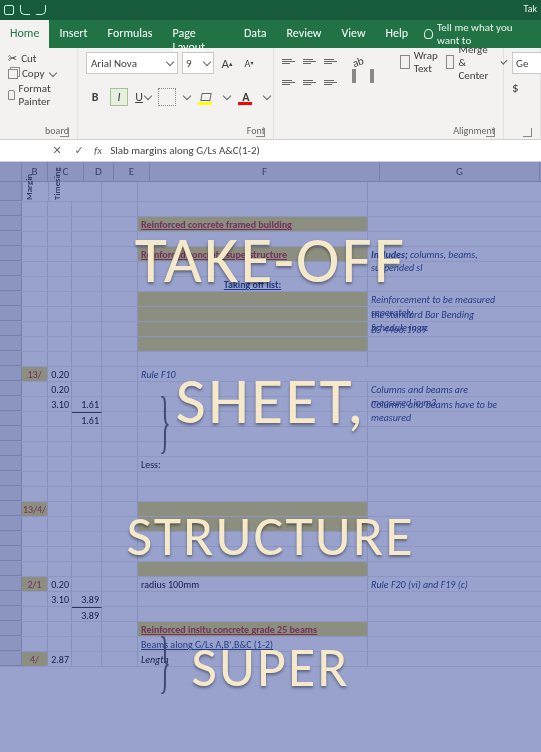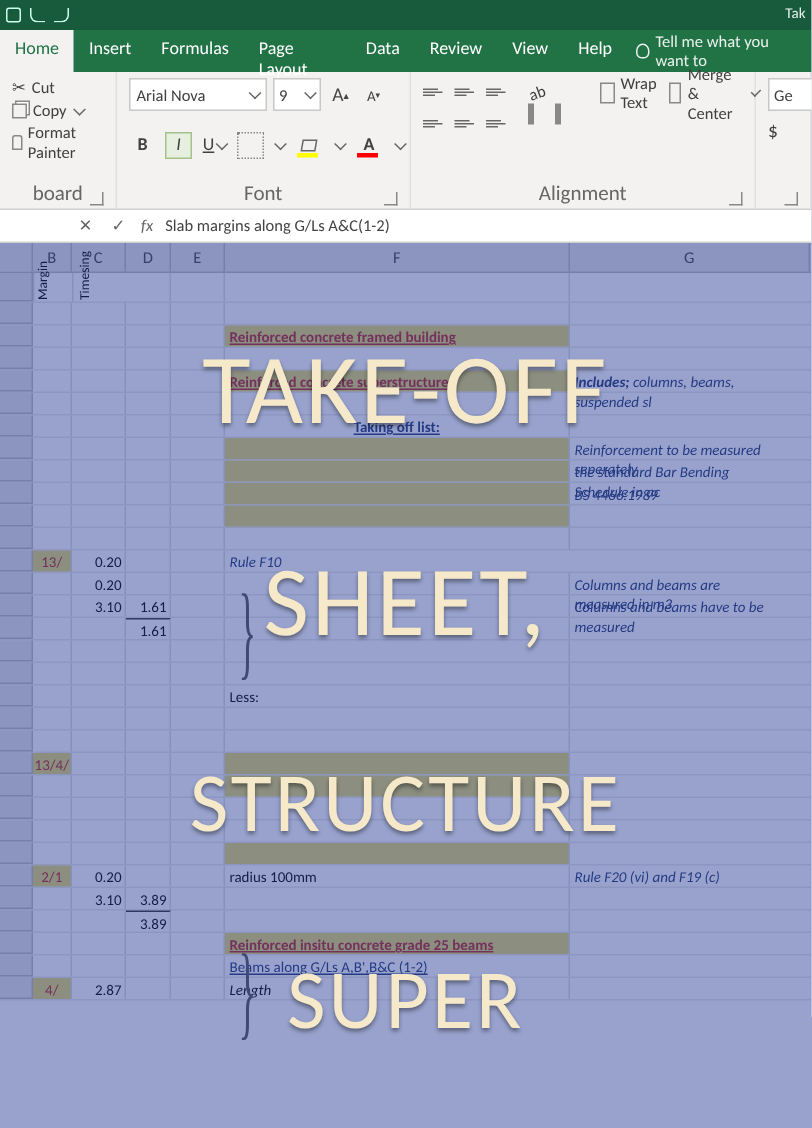--- a/index.html
+++ b/index.html
@@ -15,21 +15,21 @@
   .tabs { height: 28px; background: #217346; color: #fff; display: flex; align-items: stretch; font-size: 12px; }
   .tab { padding: 6px 10px; cursor: pointer; }
   .tab.active { background: #f3f2f1; color: #217346; font-weight: 500; }
   .tellme { display: flex; align-items: center; gap: 4px; padding: 0 6px; font-size: 11px; opacity: .9; }
   .bulb { width: 10px; height: 10px; border: 1px solid #fff; border-radius: 50% 50% 40% 40%; }
 
   
   .ribbon { height: 92px; background: #f3f2f1; border-bottom: 1px solid #d0d0d0; display: flex; }
   .group { border-right: 1px solid #e0e0e0; display: flex; flex-direction: column; padding: 4px 8px 0 8px; min-width: 0; }
   .group-body { flex: 1; display: flex; gap: 6px; align-items: flex-start; font-size: 12px; color: #404040; }
-  .group-label { font-size: 14px; color: #666; text-align: center; padding: 2px 0; border-top: 0; position: relative; }
+  .group-label { font-size: 10px; color: #666; text-align: right; padding: 2px 0; border-top: 0; position: relative; }
   .group-label::after { content: ""; position: absolute; right: 0; bottom: 2px; width: 8px; height: 8px; border-right: 1px solid #888; border-bottom: 1px solid #888; }
 
   .clip-col { display: flex; flex-direction: column; gap: 2px; font-size: 11px; }
   .clip-col div { display: flex; align-items: center; gap: 4px; }
 
   .font-row { display: flex; gap: 4px; align-items: center; margin-bottom: 8px; }
   .fontname { width: 92px; height: 22px; border: 1px solid #c8c8c8; background: #fff; font-size: 11px; padding: 0 4px; display: flex; align-items: center; justify-content: space-between; }
   .fontsize { width: 32px; height: 22px; border: 1px solid #c8c8c8; background: #fff; font-size: 11px; padding: 0 3px; display: flex; align-items: center; justify-content: space-between; }
   .btn-a { width: 18px; height: 18px; display: flex; align-items: center; justify-content: center; font-size: 12px; color: #444; }
   .btn-a.big { font-size: 13px; }
@@ -71,21 +71,21 @@
   .ch { border-right: 1px solid #bdbdbd; display: flex; align-items: center; justify-content: center; }
   .ch.corner { width: 22px; background: #e6e6e6; }
   .ch.b { width: 26px; } .ch.c { width: 36px; } .ch.d { width: 30px; } .ch.e { width: 36px; }
   .ch.f { width: 230px; } .ch.g { width: 160px; }
 
   .rows { position: relative; height: 570px; }
   .row { display: flex; height: 15px; font-size: 10px; border-bottom: 1px solid #e8e8e8; }
   .row.tall { height: 20px; }
   .rh { width: 22px; background: #e6e6e6; border-right: 1px solid #bdbdbd; border-bottom: 1px solid #bdbdbd; }
   .cB { width: 26px; border-right: 1px solid #ddd; text-align: center; padding-top: 1px; }
-  .cC { width: 36px; border-right: 1px solid #ddd; text-align: right; padding: 1px 2px 0 0; }
+  .cC { width: 24px; border-right: 1px solid #ddd; text-align: right; padding: 1px 2px 0 0; }
   .cD { width: 30px; border-right: 1px solid #ddd; text-align: right; padding: 1px 2px 0 0; }
   .cE { width: 36px; border-right: 1px solid #ddd; text-align: right; padding: 1px 2px 0 0; }
   .cF { width: 230px; border-right: 1px solid #ddd; padding: 1px 3px 0 3px; }
   .cG { width: 136px; padding: 1px 3px 0 3px; font-style: italic; color: #223a73; }
 
   .vtext { writing-mode: vertical-rl; transform: rotate(180deg); font-size: 9px; text-align: center; }
 
   .hl-yellow { background: #e9d96a; }
   .hl-red { color: #b92828; font-weight: 700; text-decoration: underline; }
   .note { font-style: italic; color: #223a73; }

